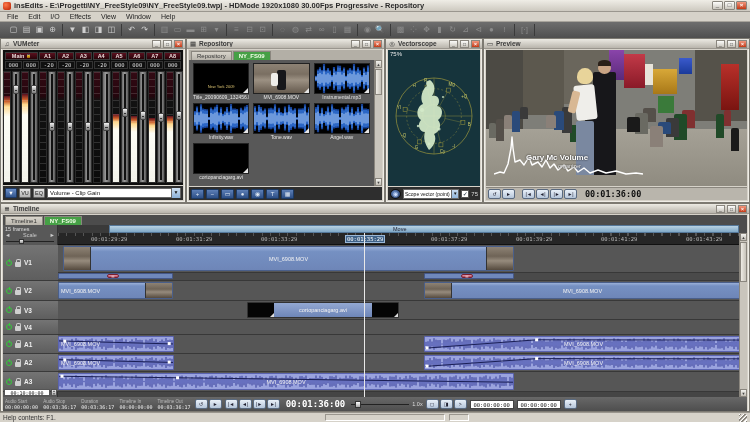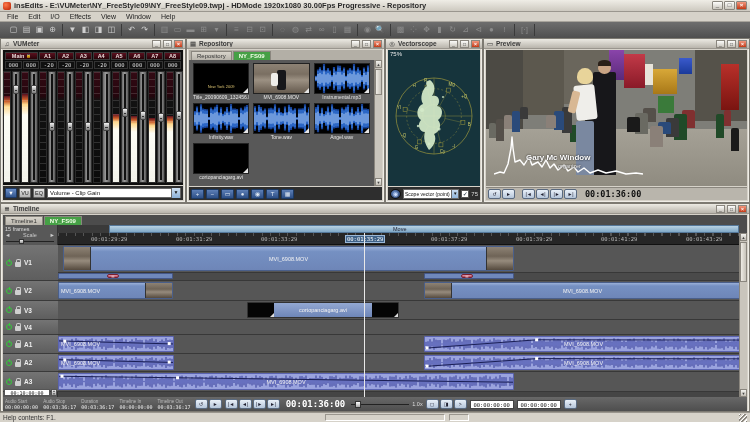--- a/index.html
+++ b/index.html
@@ -179,21 +179,21 @@
     background:repeating-linear-gradient(135deg,#fff 0 1px,#8a867e 1px 2px,transparent 2px 3px); }
   svg text { font-family:"Liberation Sans",sans-serif; }
 </style>
 </head>
 <body>
 
 <div id="app">
 
   <div class="titlebar">
     <div class="appicon"></div>
-    <div class="titletext">insEdits - E:\VUMeter\NY_FreeStyle09\NY_FreeStyle09.twpj - HDMode 1920x1080 30.00Fps Progressive - Repository</div>
+    <div class="titletext">insEdits - E:\Progetti\NY_FreeStyle09\NY_FreeStyle09.twpj - HDMode 1920x1080 30.00Fps Progressive - Repository</div>
     <div class="winbtns">
       <div class="wbtn">_</div>
       <div class="wbtn">□</div>
       <div class="wbtn close">×</div>
     </div>
   </div>
 
   <div class="menubar">
       <span class="menuitem">File</span>
       <span class="menuitem">Edit</span>
@@ -603,21 +603,21 @@
       <div class="person" style="left:43%;top:9%;width:5%;height:9%;background:#caa585;border-radius:50%;"></div>
       <div class="person" style="left:43%;top:7%;width:5%;height:5%;background:#2a2018;border-radius:50% 50% 0 0;"></div>
       <div class="person" style="left:34%;top:26%;width:8%;height:26%;background:#efeeea;border-radius:3px;transform:rotate(-6deg);"></div>
       <div class="person" style="left:34.5%;top:52%;width:7%;height:40%;background:#7a88a0;"></div>
       <div class="person" style="left:35%;top:13%;width:6%;height:12%;background:#e8d49a;border-radius:50% 50% 40% 40%;"></div>
       <div class="person" style="left:32%;top:30%;width:3%;height:16%;background:#d8b894;border-radius:2px;transform:rotate(14deg);"></div>
 
       <svg class="pv-skyline" width="150" height="46" viewBox="0 0 150 46">
         <polyline points="0,40 6,38 10,39 14,30 17,14 18,3 19,14 21,28 26,26 30,31 35,23 38,31 44,28 48,33 52,26 56,34 60,30 64,36 70,31 74,37 80,33 84,38 90,34 96,39 104,36 112,39 122,37 132,40 142,39 149,40" fill="none" stroke="#ffffff" stroke-width="1.4" stroke-linejoin="round"></polyline>
       </svg>
-      <div class="pv-name" style="left:40px; bottom:24px;">Gary Mc Window</div>
+      <div class="pv-name" style="left:40px; bottom:24px;">Gary Mc Volume</div>
       <div class="pv-sub" style="left:72px; bottom:17px;">organizer</div>
     </div>
     <div class="pv-foot">
       <span id="pv-transport" style="display:flex;gap:1px;">
           <span class="tr-btn">↺</span>
           <span class="tr-btn">►</span>
         </span>
       <span style="width:3px;"></span>
       <span id="pv-nav" style="display:flex;gap:1px;">
           <span class="tr-btn">|◄</span>

